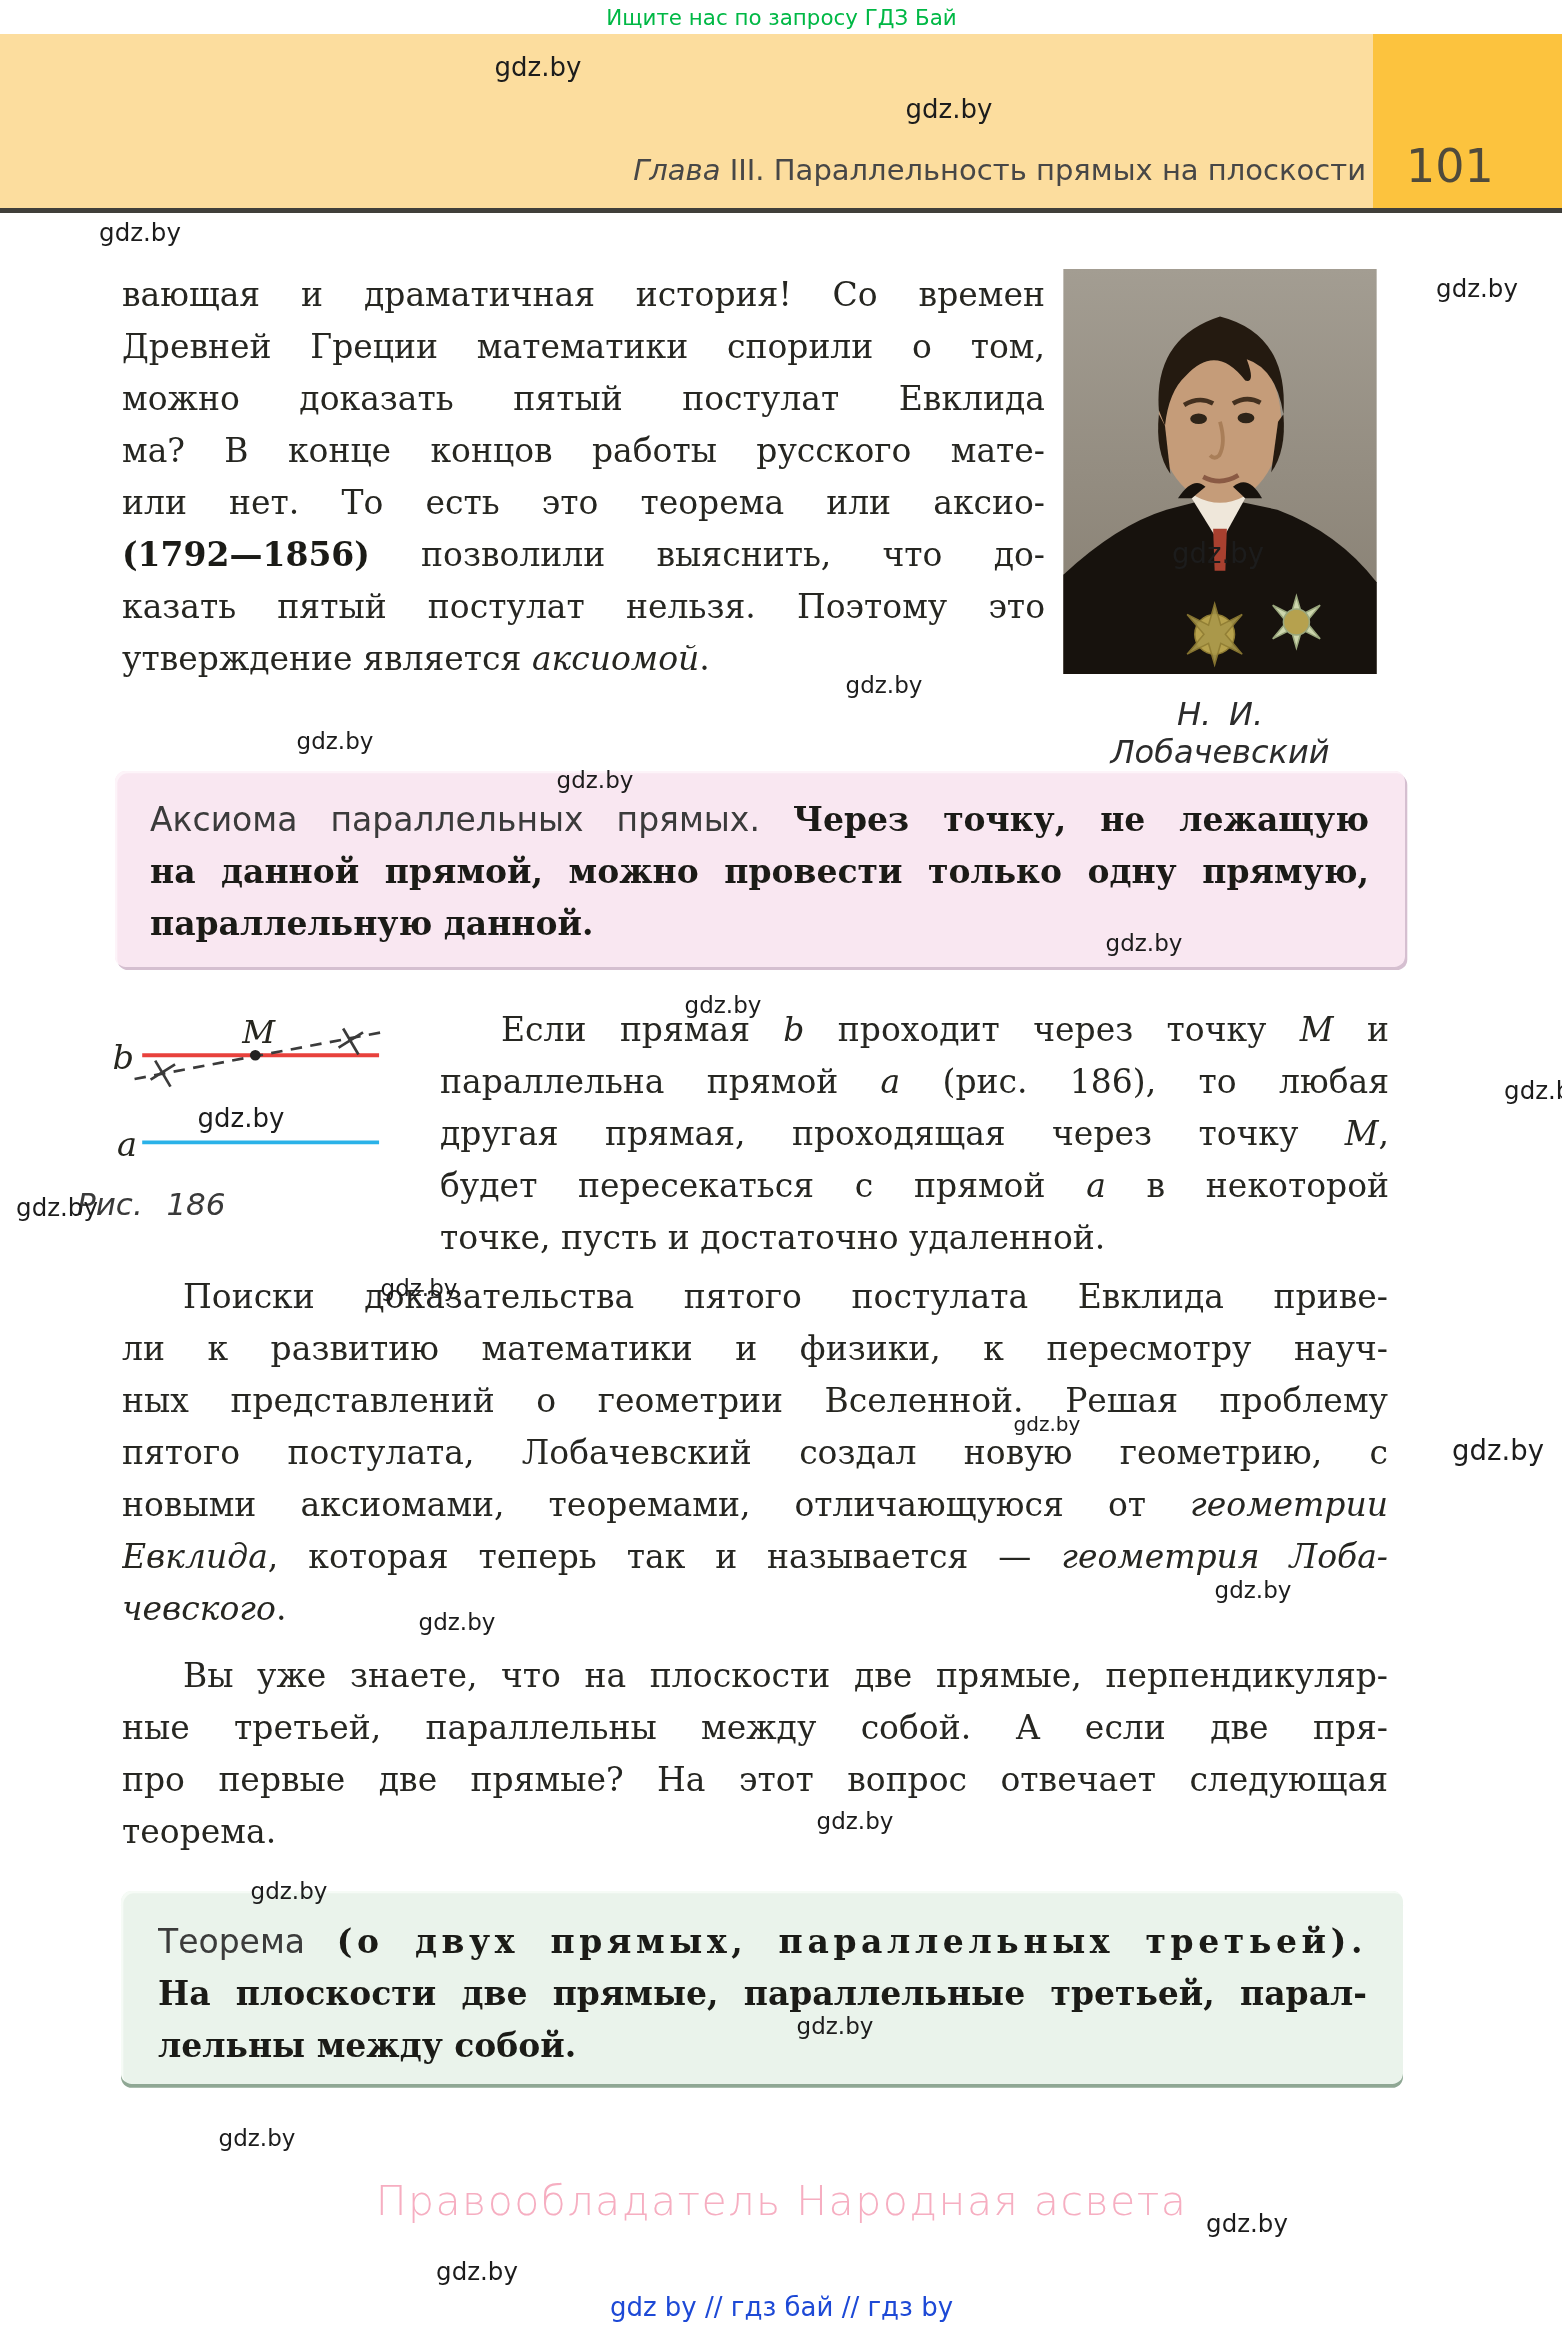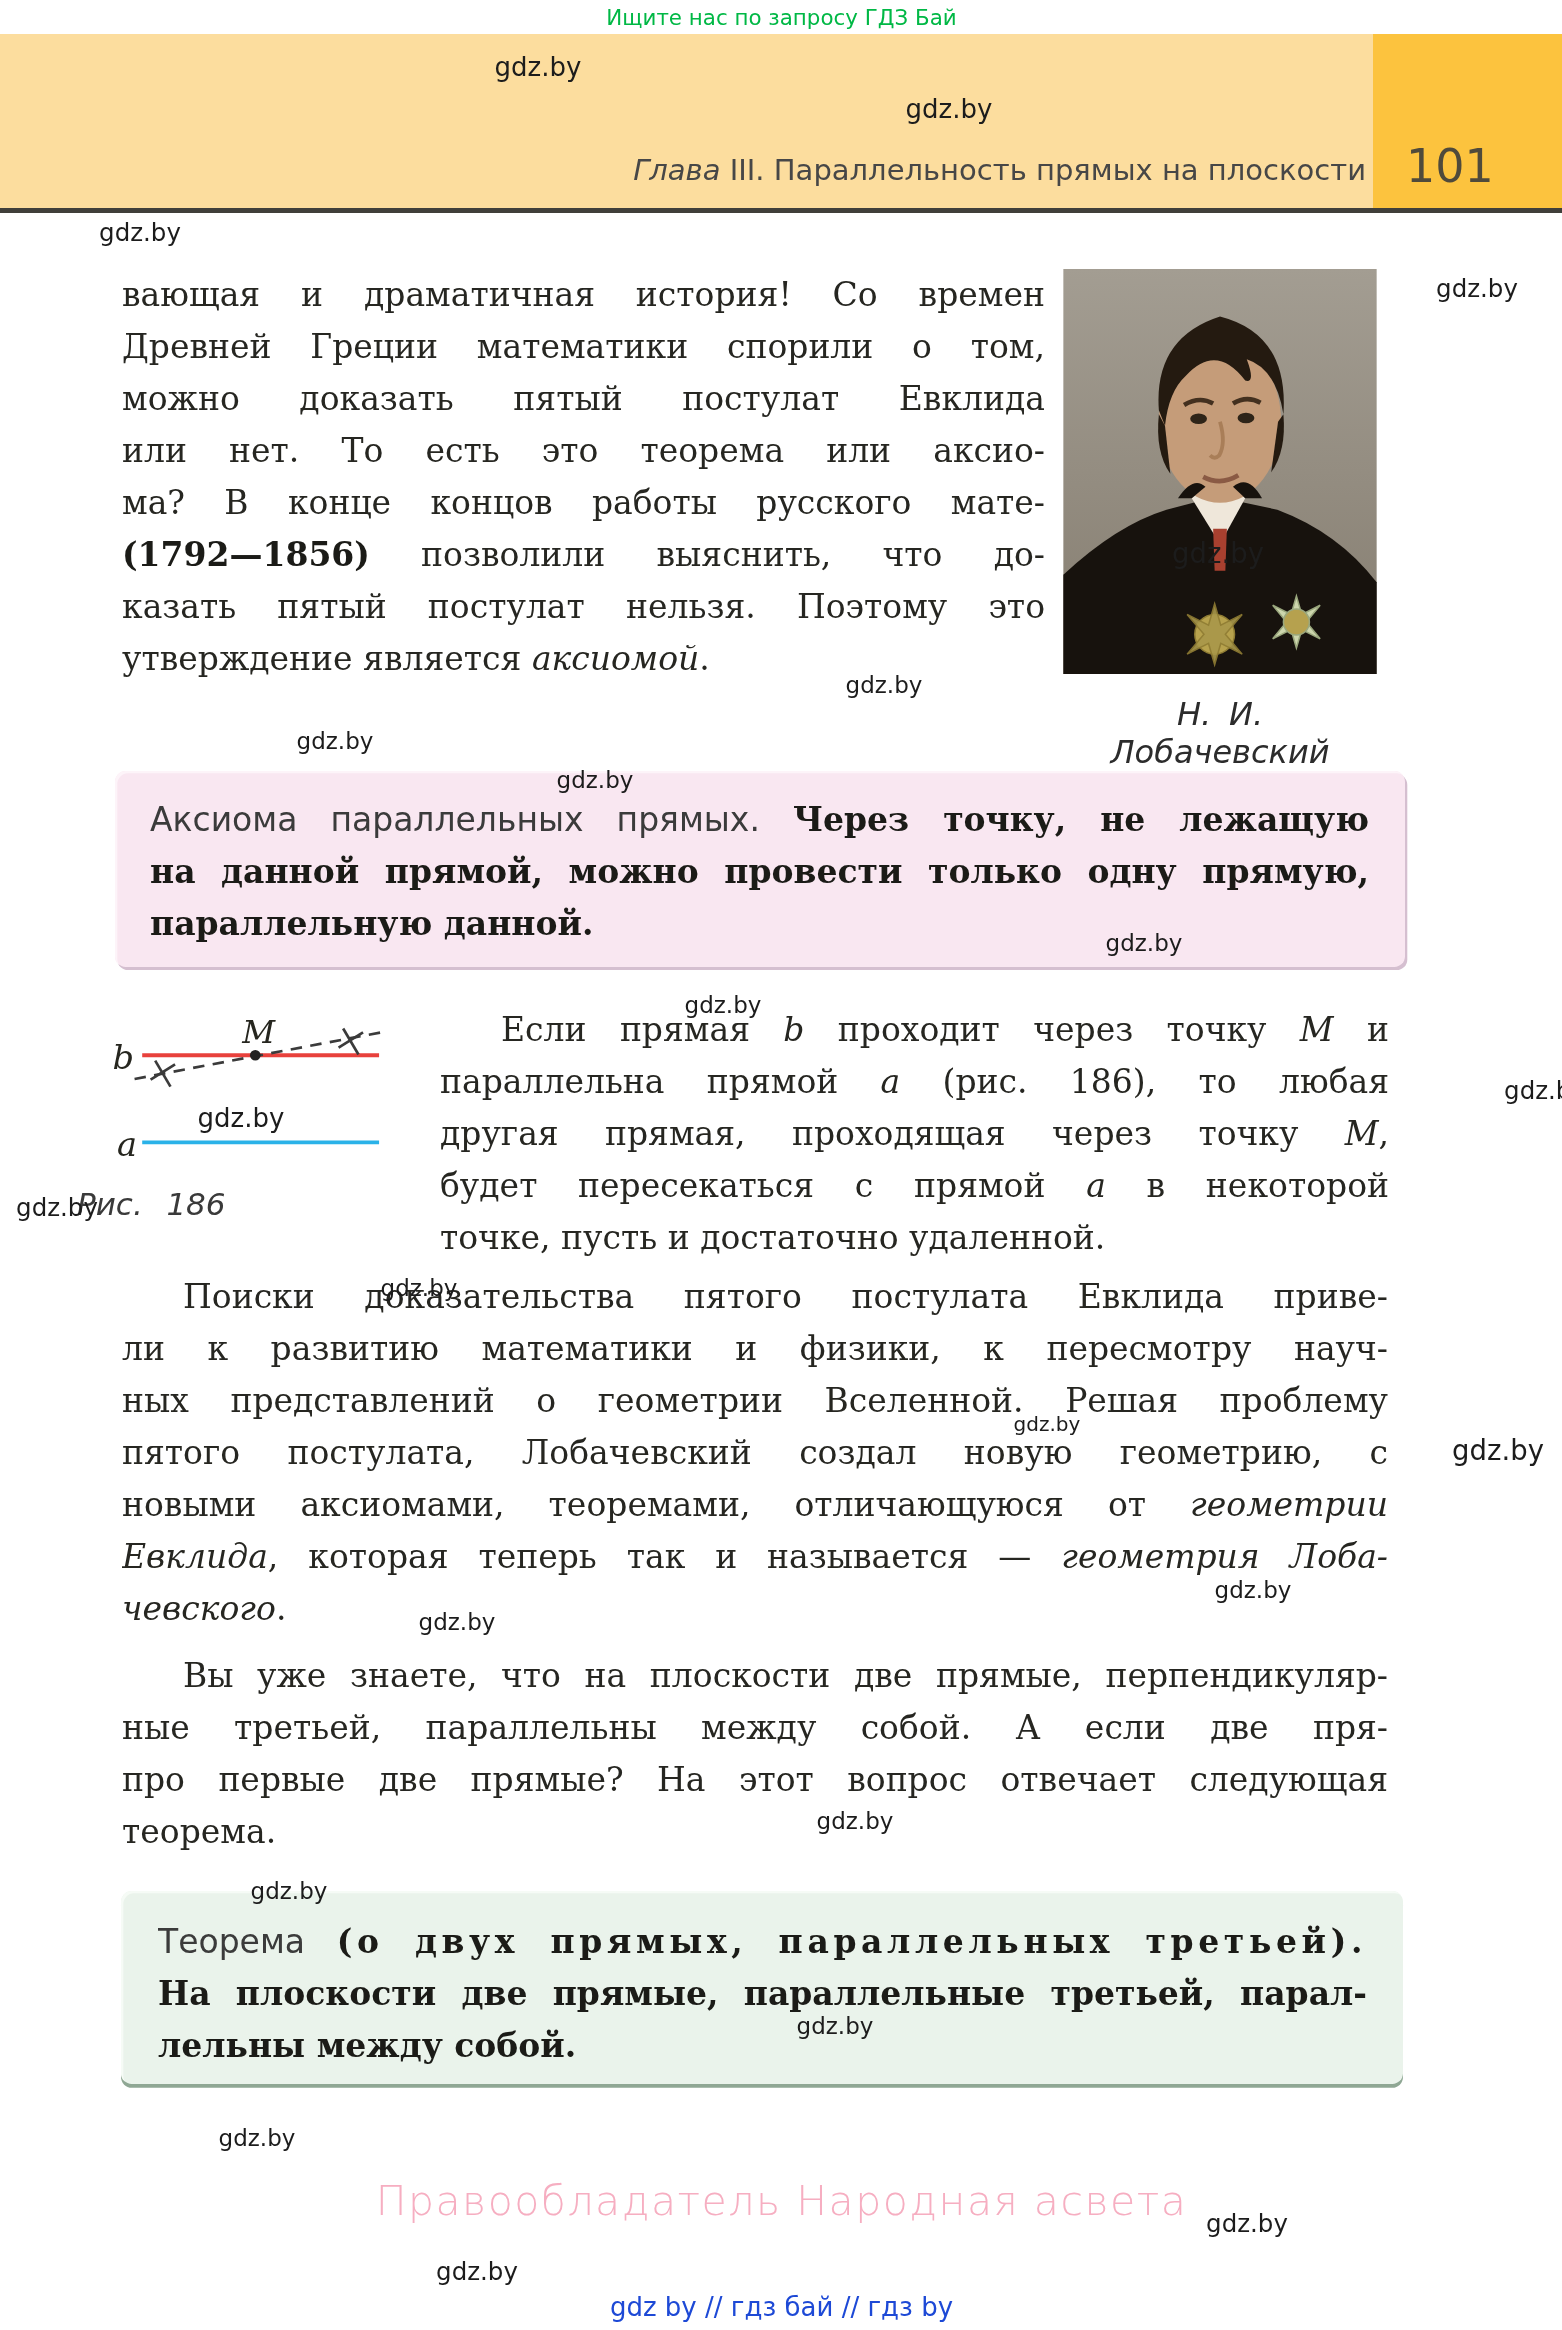--- a/index.html
+++ b/index.html
@@ -64,22 +64,22 @@
   <div class="band"></div>
   <div class="pagebox"></div>
   <div class="htitle"><span class="it">Глава</span><span> III. Параллельность прямых на плоскости</span></div>
   <div class="hnum">101</div>
   <div class="rule"></div>
 
   <div id="para1" class="tblock">
       <div class="tl fill"><span>вающая и драматичная история! Со времен</span></div>
       <div class="tl fill"><span>Древней Греции математики спорили о том,</span></div>
       <div class="tl fill"><span>можно доказать пятый постулат Евклида</span></div>
+      <div class="tl fill"><span>ма? В конце концов работы русского мате-</span></div>
       <div class="tl fill"><span>или нет. То есть это теорема или аксио-</span></div>
-      <div class="tl fill"><span>ма? В конце концов работы русского мате-</span></div>
       <div class="tl fill"><span class="b">(1792—1856)</span><span> позволили выяснить, что до-</span></div>
       <div class="tl fill"><span>казать пятый постулат нельзя. Поэтому это</span></div>
       <div class="tl"><span>утверждение является </span><span class="i">аксиомой</span><span>.</span></div>
     </div>
 
   <div id="portrait">
     <svg width="314" height="405" viewBox="0 0 410 530">
       <defs>
         <linearGradient id="bg" x1="0" y1="0" x2="0" y2="1">
           <stop offset="0" stop-color="#a39d92"></stop>

